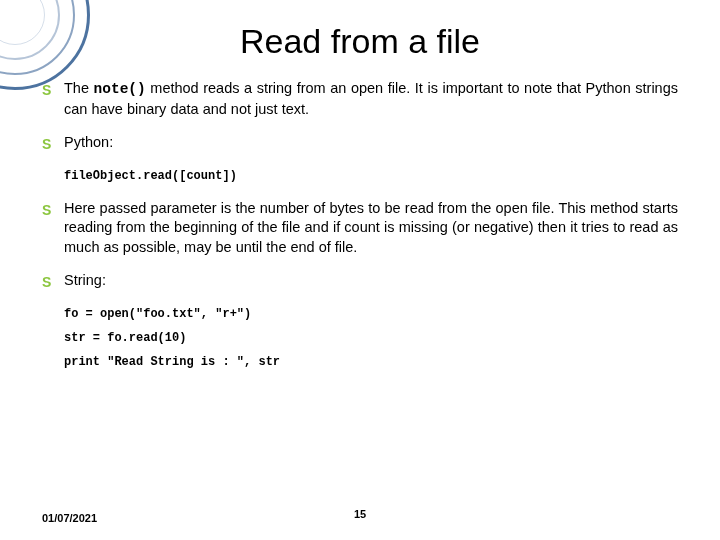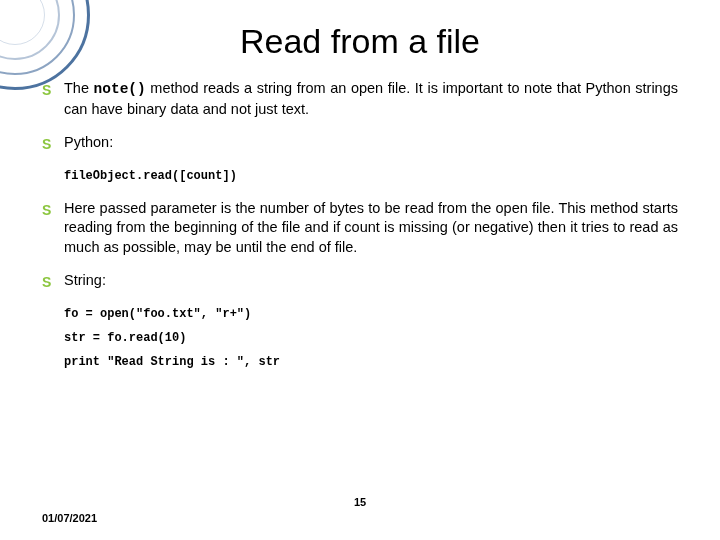--- a/index.html
+++ b/index.html
@@ -85,21 +85,21 @@
   .footer-date {
     position: absolute;
     left: 42px;
     bottom: 0;
     font-weight: bold;
   }
   .footer-page {
     position: absolute;
     left: 50%;
     transform: translateX(-50%);
-    bottom: 16px;
+    bottom: 4px;
     font-weight: bold;
   }
 </style>
 </head>
 <body>
 
 <div class="corner-deco">
   <div class="ring r1"></div>
   <div class="ring r2"></div>
   <div class="ring r3"></div>

